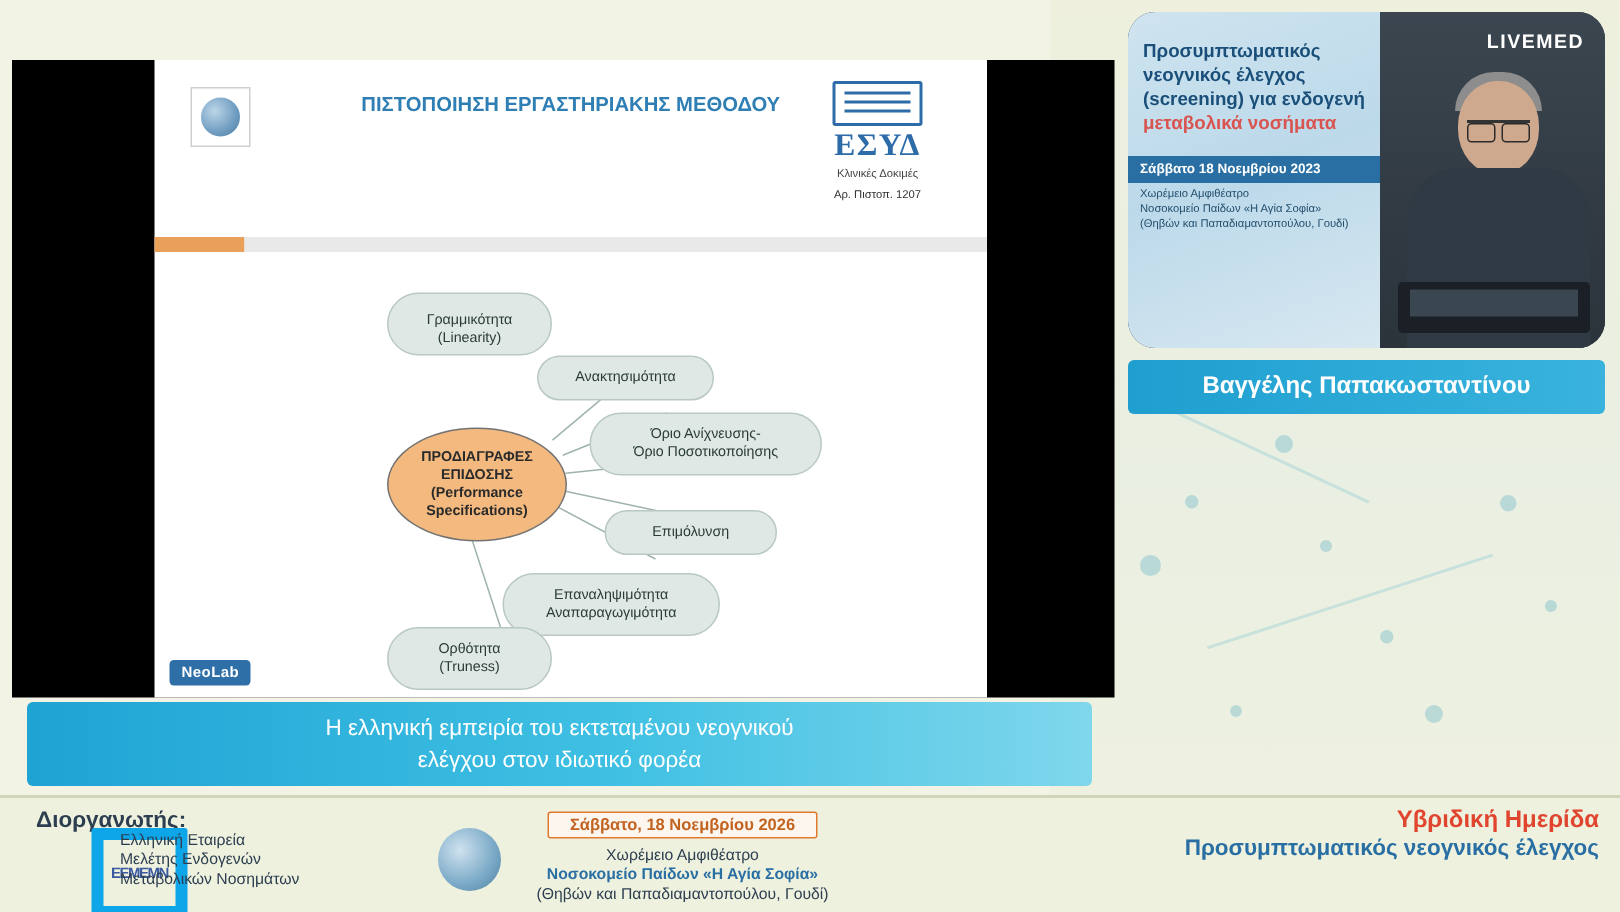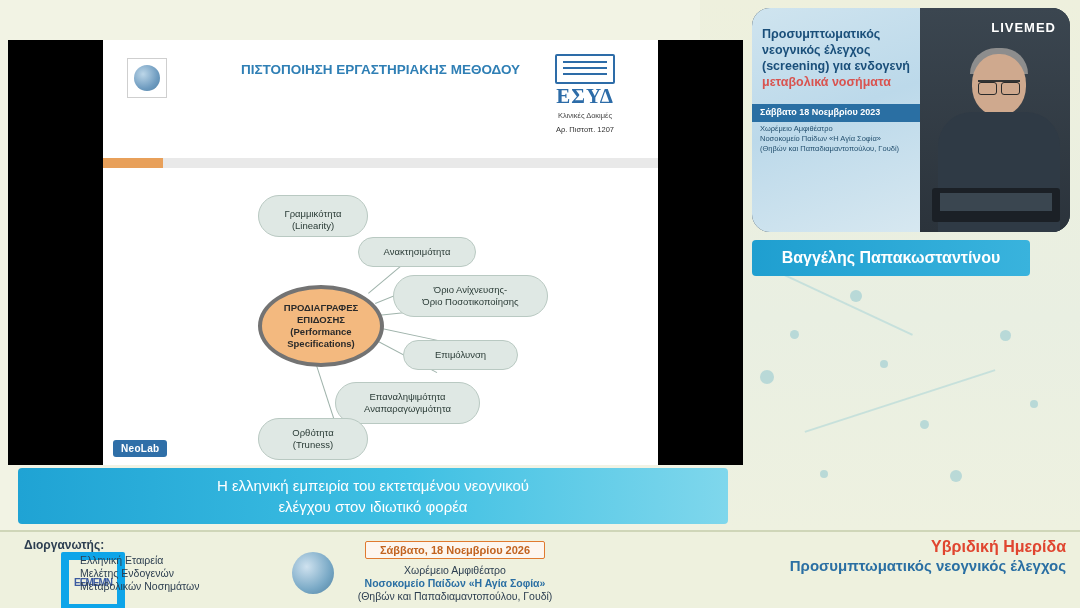--- a/index.html
+++ b/index.html
@@ -63,21 +63,21 @@
 
   
   .diagram{position:absolute;left:0;top:135px;width:555px;height:290px;}
   .node{
     position:absolute;border-radius:22px;background:#dfe8e4;border:1px solid #b9c9c2;
     color:#2a3b36;font-size:9.5px;text-align:center;line-height:12px;
     display:flex;align-items:center;justify-content:center;padding:4px 6px;box-sizing:border-box;
   }
   .center-node{
     position:absolute;left:155px;top:110px;width:118px;height:74px;border-radius:50%;
-    background:#f3b97f;border:4px solid #737373;color:#2a2a2a;font-size:9.5px;font-weight:bold;
+    background:#f3b97f;border:1px solid #737373;color:#2a2a2a;font-size:9.5px;font-weight:bold;
     display:flex;align-items:center;justify-content:center;text-align:center;line-height:12px;
   }
   .connector{position:absolute;height:1px;background:#9fb3ab;transform-origin:0 0;}
   .neolab{
     position:absolute;left:10px;bottom:8px;background:#2f6fa8;color:#fff;font-size:10px;
     font-weight:bold;padding:3px 8px;border-radius:3px;letter-spacing:.3px;
   }
 
   
   .video{
@@ -113,41 +113,41 @@
   .glasses:before{left:0;} .glasses:after{right:0;}
   .body{position:absolute;left:18px;top:104px;width:122px;height:120px;background:#2f3a45;border-radius:34px 34px 0 0;}
   .laptop{position:absolute;left:12px;bottom:10px;width:128px;height:34px;background:#1b2026;border-radius:3px;}
   .laptop:after{content:"";position:absolute;left:8px;top:5px;width:112px;height:18px;background:#3a4650;}
   .livemed{
     position:absolute;right:14px;top:12px;color:#fff;font-size:13px;font-weight:bold;letter-spacing:1px;
   }
 
   
   .speaker{
-    position:absolute;left:752px;top:240px;width:278px;height:36px;
+    position:absolute;left:752px;top:240px;width:318px;height:36px;
     background:linear-gradient(90deg,#1f9fd0 0%,#39b3dd 100%);
     border-radius:4px;display:flex;align-items:center;justify-content:center;
     color:#fff;font-size:16px;font-weight:bold;
   }
 
   
   .caption{
     position:absolute;left:18px;top:468px;width:710px;height:56px;
     background:linear-gradient(90deg,#1fa3d4 0%,#3fc0e3 55%,#7fd7ec 100%);
     border-radius:4px;color:#fff;display:flex;align-items:center;justify-content:center;
     text-align:center;font-size:15px;line-height:21px;font-weight:500;
   }
 
   
   .footer{
     position:absolute;left:0;top:530px;width:1080px;height:78px;background:#eef1de;
     border-top:2px solid #cfd6b8;
   }
   .footer-left{position:absolute;left:24px;top:6px;width:250px;}
-  .org-label{font-size:12px;font-weight:bold;color:#2c3e50;}
+  .org-label{font-size:15px;font-weight:bold;color:#2c3e50;}
   .emblem{
     position:absolute;left:0;top:14px;width:48px;height:44px;border:8px solid #0ea5e9;color:#3b5aa0;
     font-size:10px;font-weight:bold;display:flex;align-items:center;justify-content:center;
     letter-spacing:-1px;line-height:11px;text-align:center;border-radius:2px;margin-left:37px;
   }
   .org-lines{position:absolute;left:56px;top:16px;color:#2c3e50;font-size:10.5px;line-height:13px;}
   .footer-mid{position:absolute;left:290px;top:8px;width:330px;text-align:center;}
   .datebox{
     display:inline-block;border:1px solid #e07a2f;color:#c2631f;font-size:11px;font-weight:bold;
     padding:2px 14px;border-radius:2px;background:#fdf6ef;

